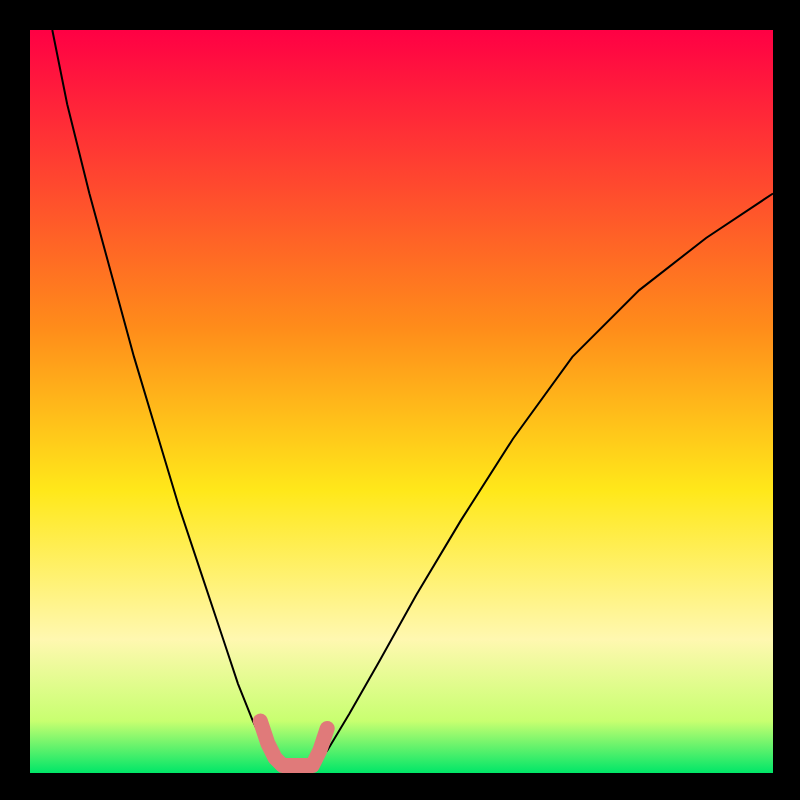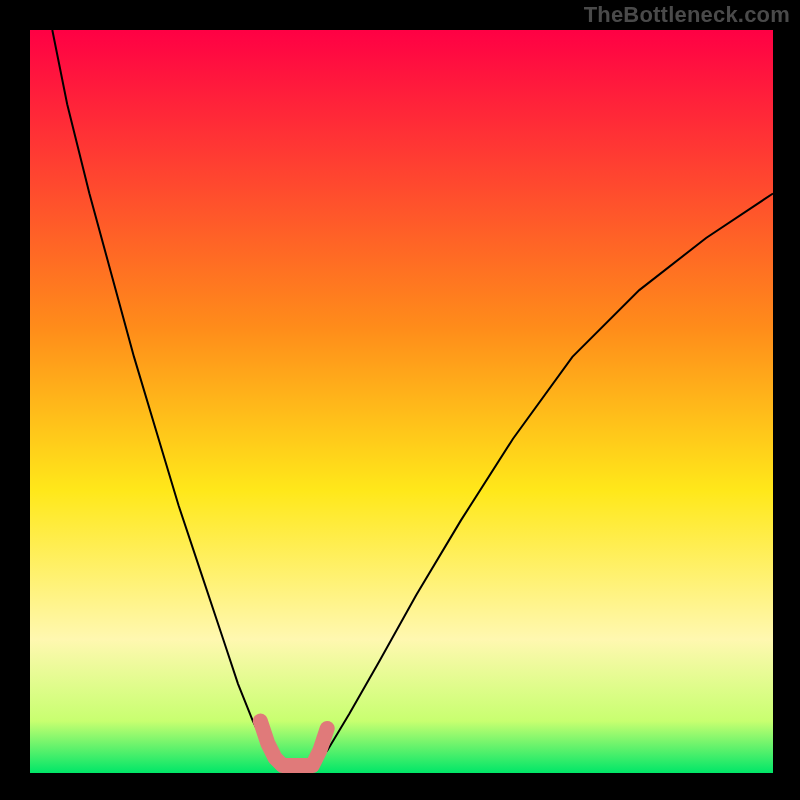--- a/index.html
+++ b/index.html
@@ -30,21 +30,20 @@
   svg {
     position: absolute;
     left: 0;
     top: 0;
   }
 </style>
 </head>
 <body>
 <div class="outer">
 
-  <div class="watermark">TheBottleneck.com</div>
 
   <svg id="chart-svg" width="800" height="800" viewBox="0 0 800 800">
     <defs>
       <linearGradient id="bg-grad" x1="0" y1="0" x2="0" y2="1">
         <stop id="g0" offset="0%" stop-color="#ff0044"></stop>
         <stop id="g1" offset="40%" stop-color="#ff8c1a"></stop>
         <stop id="g2" offset="62%" stop-color="#ffe81a"></stop>
         <stop id="g3" offset="82%" stop-color="#fff8b0"></stop>
         <stop id="g4" offset="93%" stop-color="#c8ff70"></stop>
         <stop id="g5" offset="100%" stop-color="#00e668"></stop>

